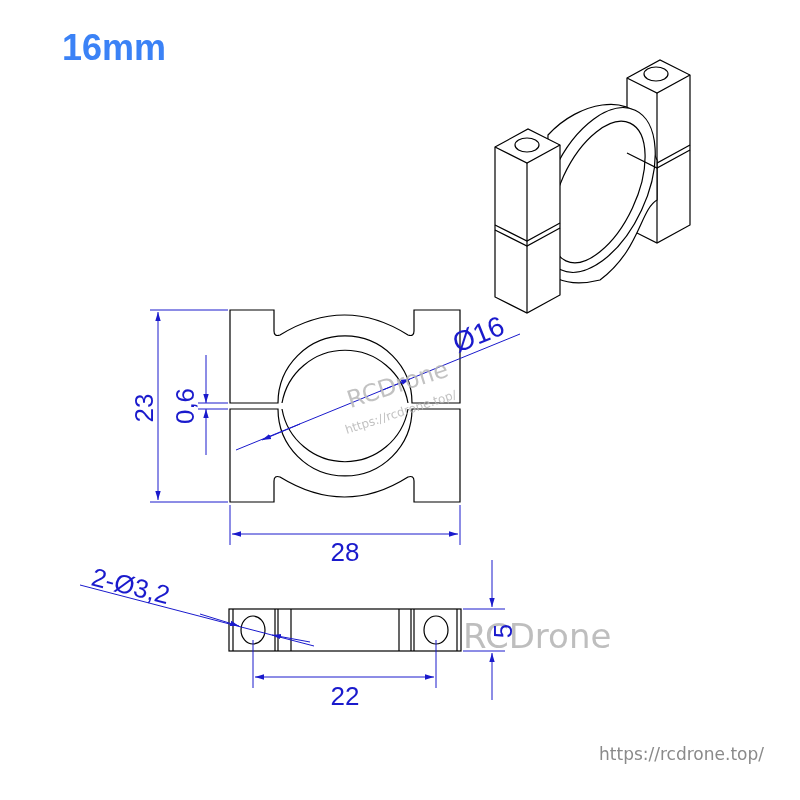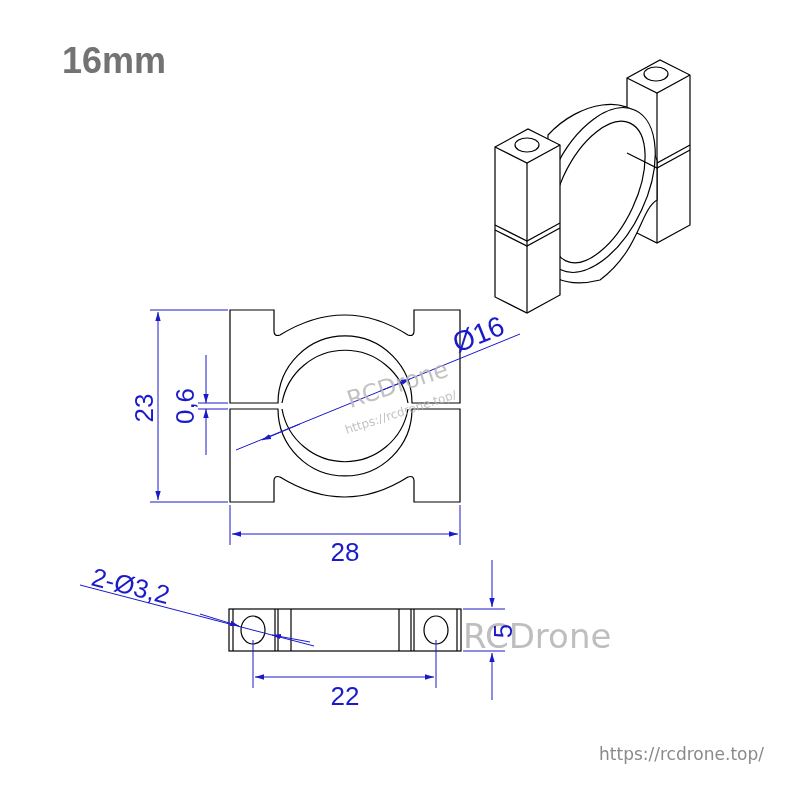--- a/index.html
+++ b/index.html
@@ -1,17 +1,17 @@
 <!DOCTYPE html>
 <html><head>
   <meta charset="utf-8">
   <style>
     html, body { margin: 0; padding: 0; background: #ffffff; }
     body { width: 800px; height: 800px; position: relative; overflow: hidden; font-family: "Liberation Sans", sans-serif; }
-    .title { position: absolute; left: 62px; top: 40px; font-size: 36px; font-weight: bold; color: #737373; font-family: "Liberation Sans", sans-serif; }
+    .title { position: absolute; left: 62px; top: 27px; font-size: 36px; font-weight: bold; color: #3b82f6; font-family: "Liberation Sans", sans-serif; }
     svg { position: absolute; left: 0; top: 0; }
     .dim { fill: #1a1acc; font-family: "Liberation Sans", sans-serif; }
     .wm { fill: #b8b8b8; font-family: "DejaVu Sans", sans-serif; }
     .footer { position: absolute; right: 36px; top: 744px; font-size: 17px; color: #8a8a8a; font-family: "DejaVu Sans", sans-serif; }
   </style>
 </head>
 <body>
 
 <div class="title">16mm</div>
 

